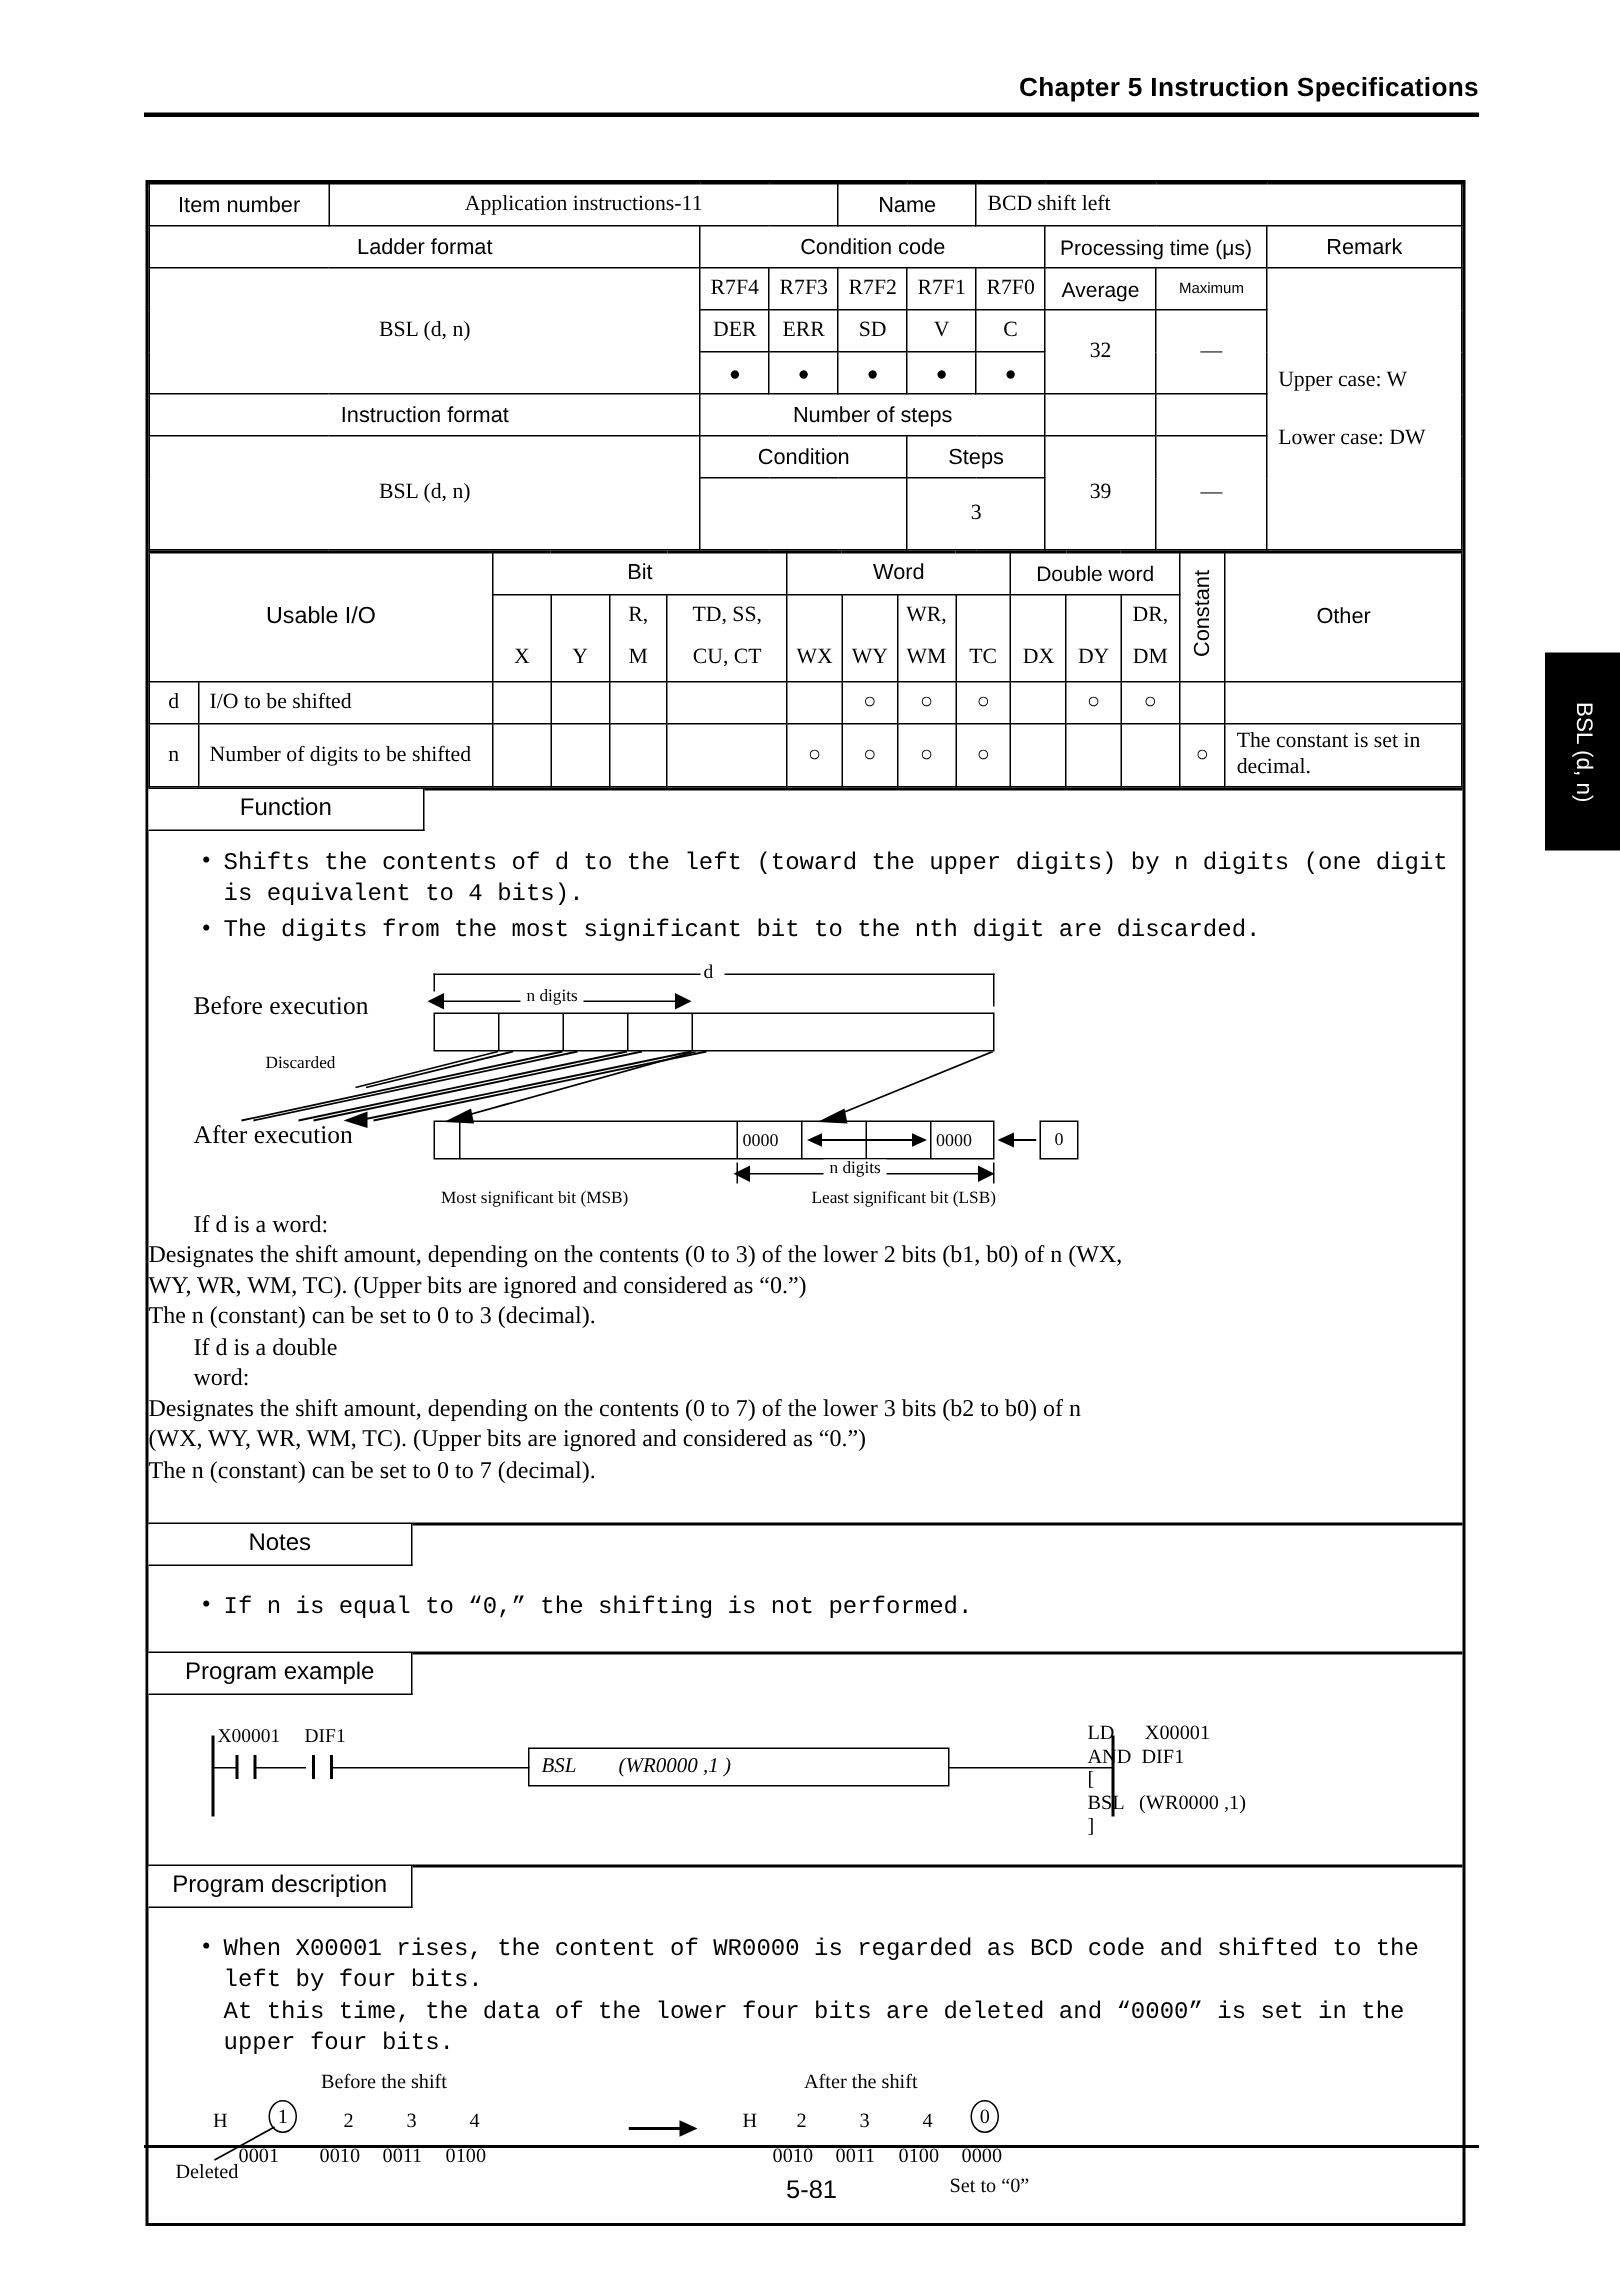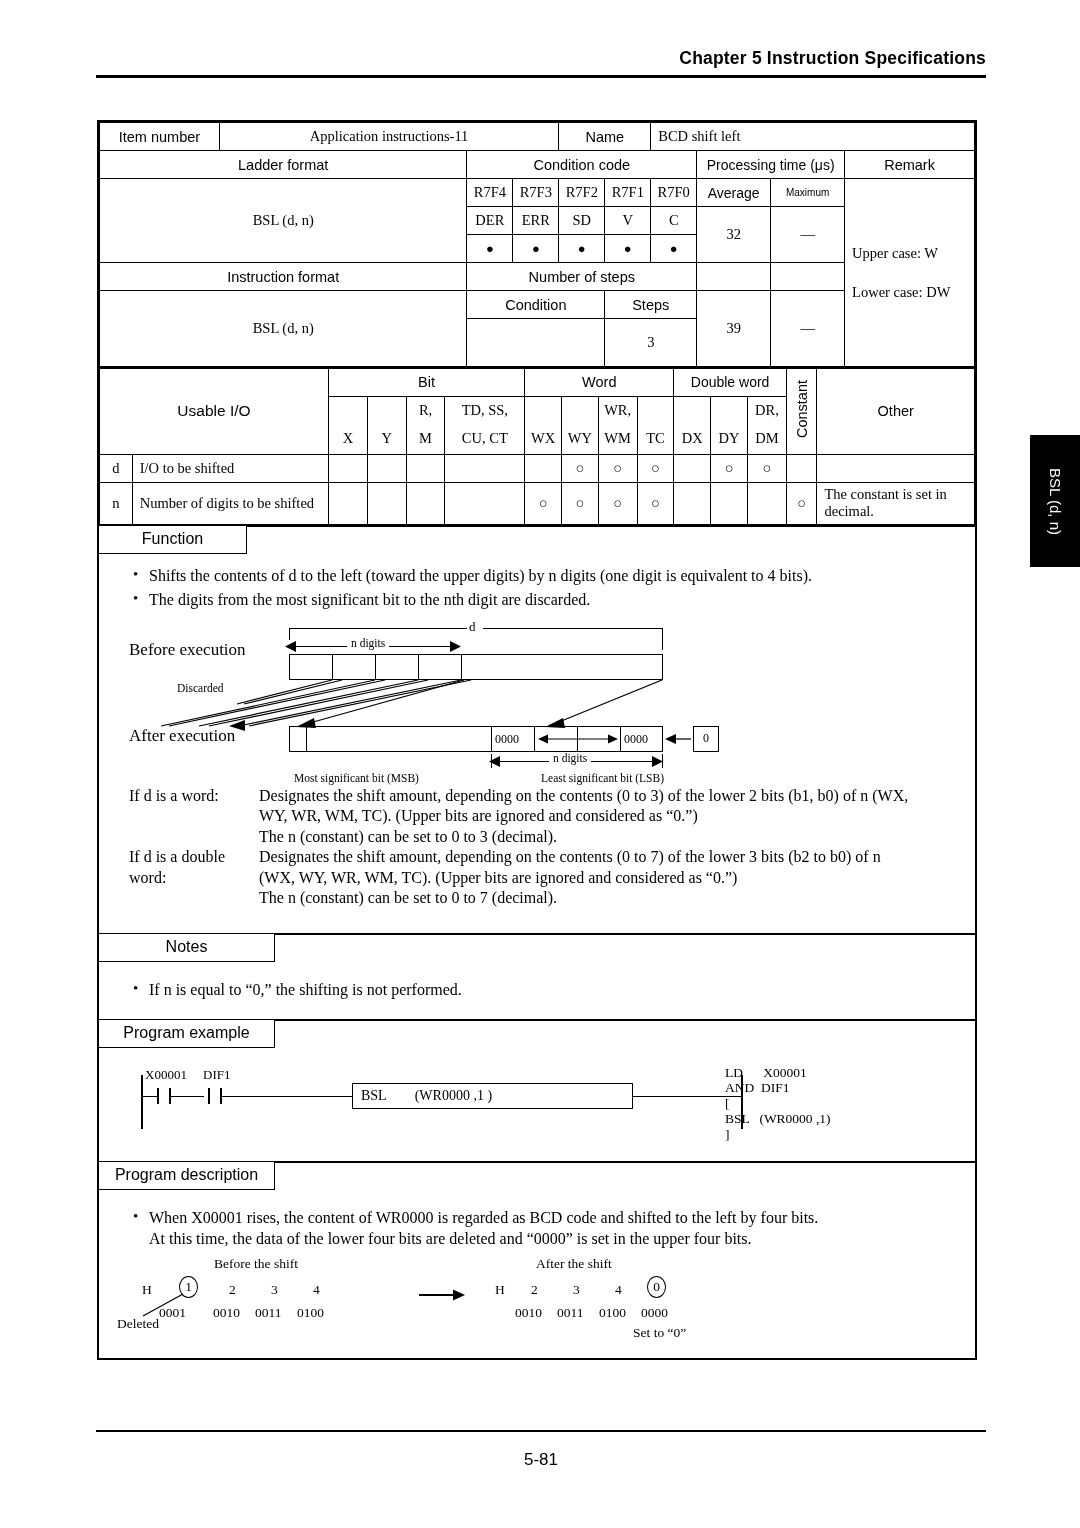--- a/index.html
+++ b/index.html
@@ -56,44 +56,44 @@
   .sec-tab {
     display:inline-block;
     border:1.5px solid #000; border-top:none; border-left:none;
     font-family:"Liberation Sans", sans-serif;
     font-size:16px;
     padding:4px 0 5px 0;
     text-align:center;
     background:#fff;
     position:relative; top:-1px;
   }
-  .tab-function { width:148px; }
+  .tab-function { width:184px; }
   .tab-notes { width:176px; }
   .tab-prog-ex { width:176px; }
   .tab-prog-desc { width:176px; }
 
   .sec-body { padding:10px 0 10px 0; }
 
-  ul.bul { list-style:none; margin:0; padding:0; }
+  ul.bul { list-style:none; margin:0; padding:0;font-family:Liberation Mono, monospace; }
   ul.bul li {
     position:relative;
     padding-left:50px;
     font-size:16px;
     line-height:21px;
     margin-bottom:3px;
   }
   ul.bul li::before {
     content:"\2022";
     position:absolute; left:34px; top:-1px;
     font-size:15px;
   }
 
   
   .expl { font-size:16px; line-height:20.5px; }
-  .expl .row { display:flex; margin-bottom:0px; }
+  .expl .row { display:flex; margin-bottom:0px;flex-direction:column; }
   .expl .lab { width:160px; flex:none; padding-left:30px; }
   .expl .txt { flex:1; padding-right:16px; }
 
   
   #shift-diagram { position:relative; height:172px; margin-top:4px; }
   #shift-diagram .lbl {
     position:absolute; font-size:17px;
   }
   #shift-diagram .slbl {
     position:absolute; font-size:11.5px;
@@ -103,21 +103,21 @@
   .hline { position:absolute; height:1.2px; background:#000; }
 
   
   #ladder { position:relative; height:86px; }
   #ladder .rail { position:absolute; width:1.6px; background:#000; }
   #ladder .wire { position:absolute; height:1.4px; background:#000; }
   #ladder .cname { position:absolute; font-size:13px; font-family:"Liberation Serif", serif; }
   #ladder .contact-l, #ladder .contact-r { position:absolute; width:1.6px; height:16px; background:#000; }
   #ladder .box {
     position:absolute; border:1.4px solid #000; height:26px;
-    font-size:14px; display:flex; align-items:center;
+    font-size:14px; display:flex; align-items:center;font-style:italic;
   }
   #mnemonic {
     position:absolute; font-size:13.5px; line-height:15.5px;
     white-space:pre; font-family:"Liberation Serif", serif;
   }
 
   
   #bcd-diagram { position:relative; height:100px; }
   #bcd-diagram span { position:absolute; font-size:13.5px; }
   #bcd-diagram .circ {

